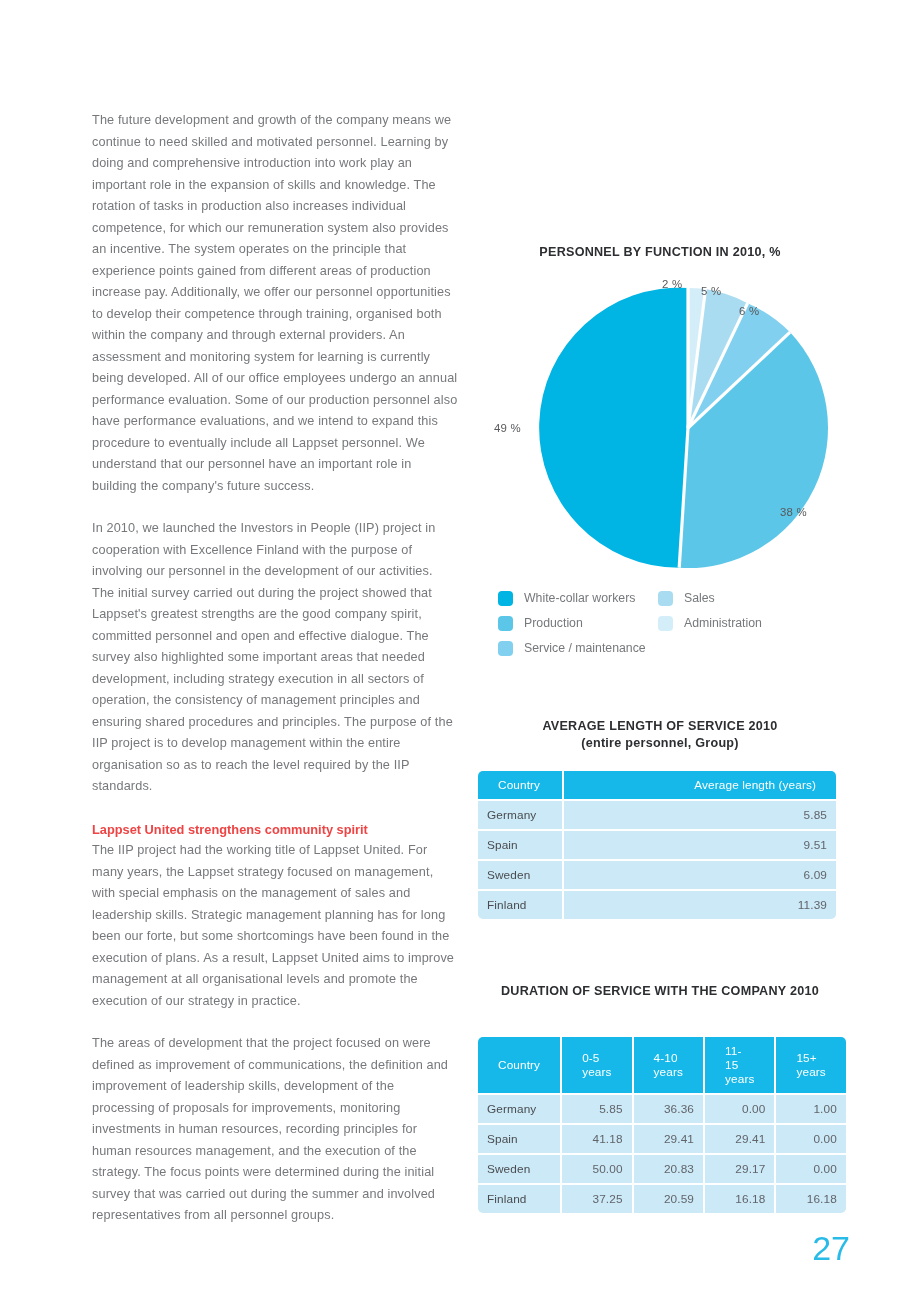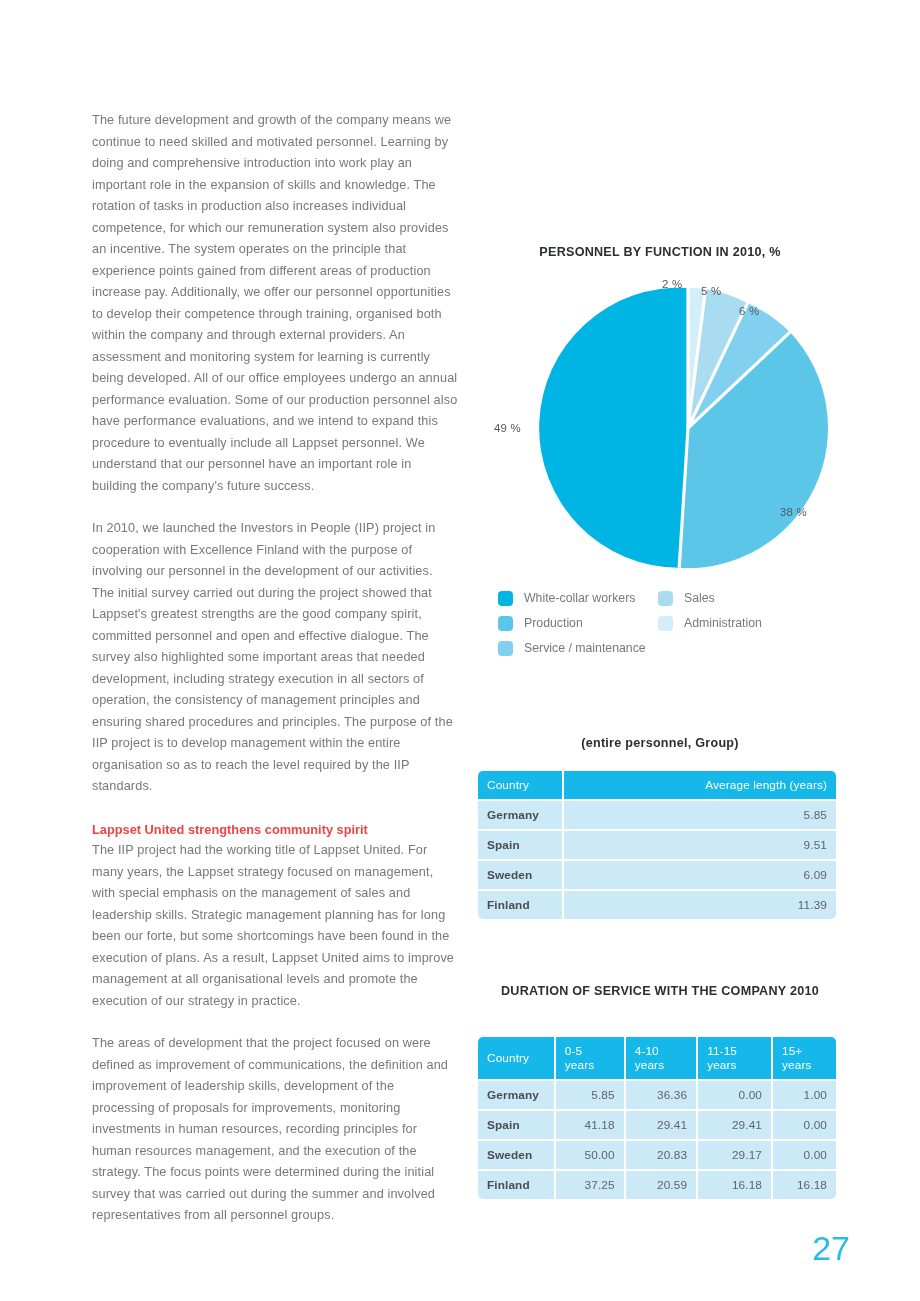--- a/index.html
+++ b/index.html
@@ -96,36 +96,35 @@
     left:6px;
     width:362px;
     border-collapse:separate;
     border-spacing:2px;
     font-size:11.8px;
   }
   .tbl th {
     background:#15b8e8;
     color:#ffffff;
     font-weight:normal;
-    padding:7px 9px;
+    padding:7px 20px;
     text-align:left;
     letter-spacing:0.01em;
   }
   .tbl th.num { text-align:right; }
   .tbl td {
     background:#cbe9f6;
     color:#62646a;
     padding:7px 9px;
     text-align:right;
     letter-spacing:0.01em;
   }
   .tbl td.country {
     text-align:left;
     color:#4a4c50;
-    font-weight:bold;
   }
   .tbl tr:first-child th:first-child { border-top-left-radius:5px; }
   .tbl tr:first-child th:last-child  { border-top-right-radius:5px; }
   .tbl tr:last-child td:first-child  { border-bottom-left-radius:5px; }
   .tbl tr:last-child td:last-child   { border-bottom-right-radius:5px; }
 
   
   .footer {
     position:absolute;
     right:70px; bottom:38px;
@@ -214,20 +213,21 @@
         <span class="swatch" style="background:#a9dcf0;"></span>
         <span class="legend-label">Sales</span>
       </div>
       <div class="legend-item">
         <span class="swatch" style="background:#d4eef9;"></span>
         <span class="legend-label">Administration</span>
       </div>
     </div>
   </div>
 
+  <div class="chart-title" style="top:718px;">AVERAGE LENGTH OF SERVICE 2010</div>
   <div class="chart-title" style="top:735px;">(entire personnel, Group)</div>
 
   <table class="tbl" style="top:769px;">
     <tbody>
         <tr>
       <th style="width:84px;">Country</th>
       <th class="num">Average length (years)</th>
     </tr>
     <tr>
       <td class="country">Germany</td>

